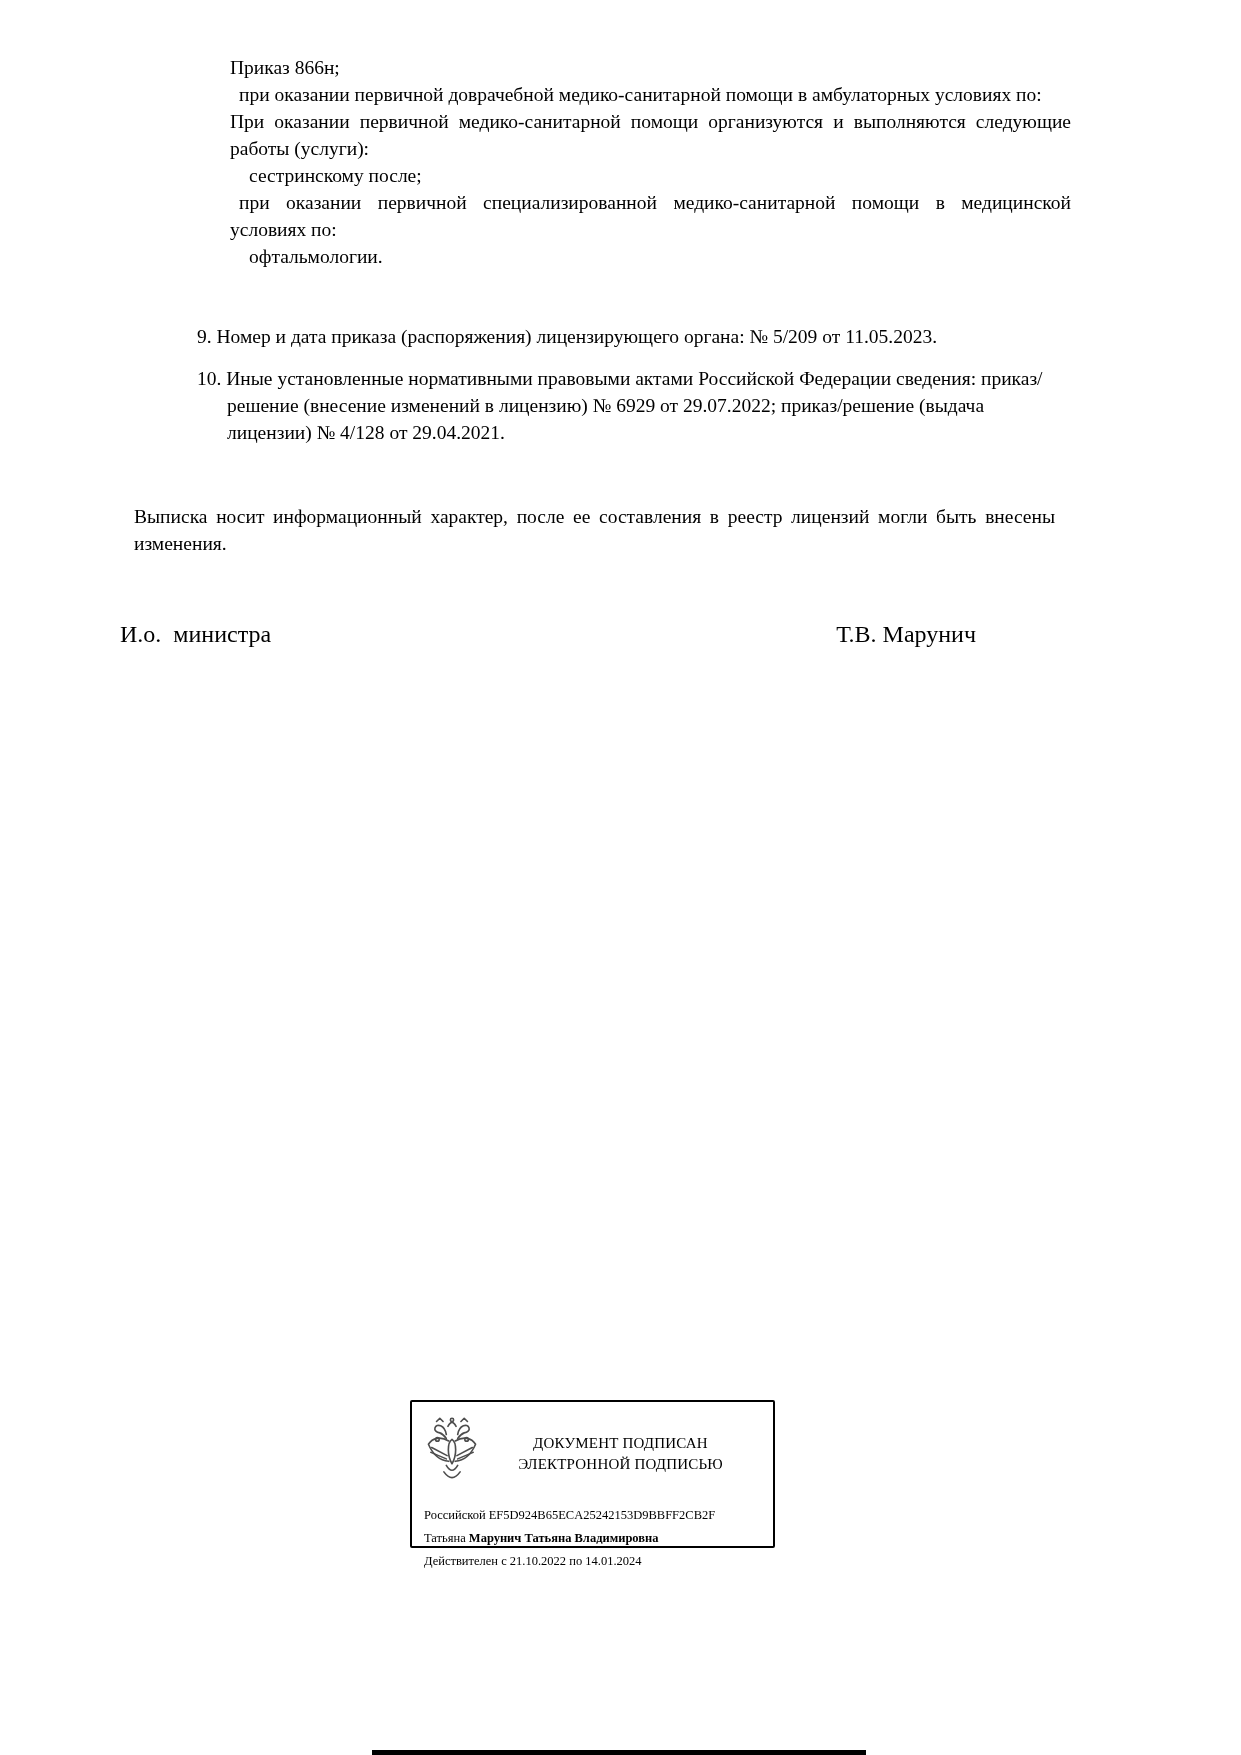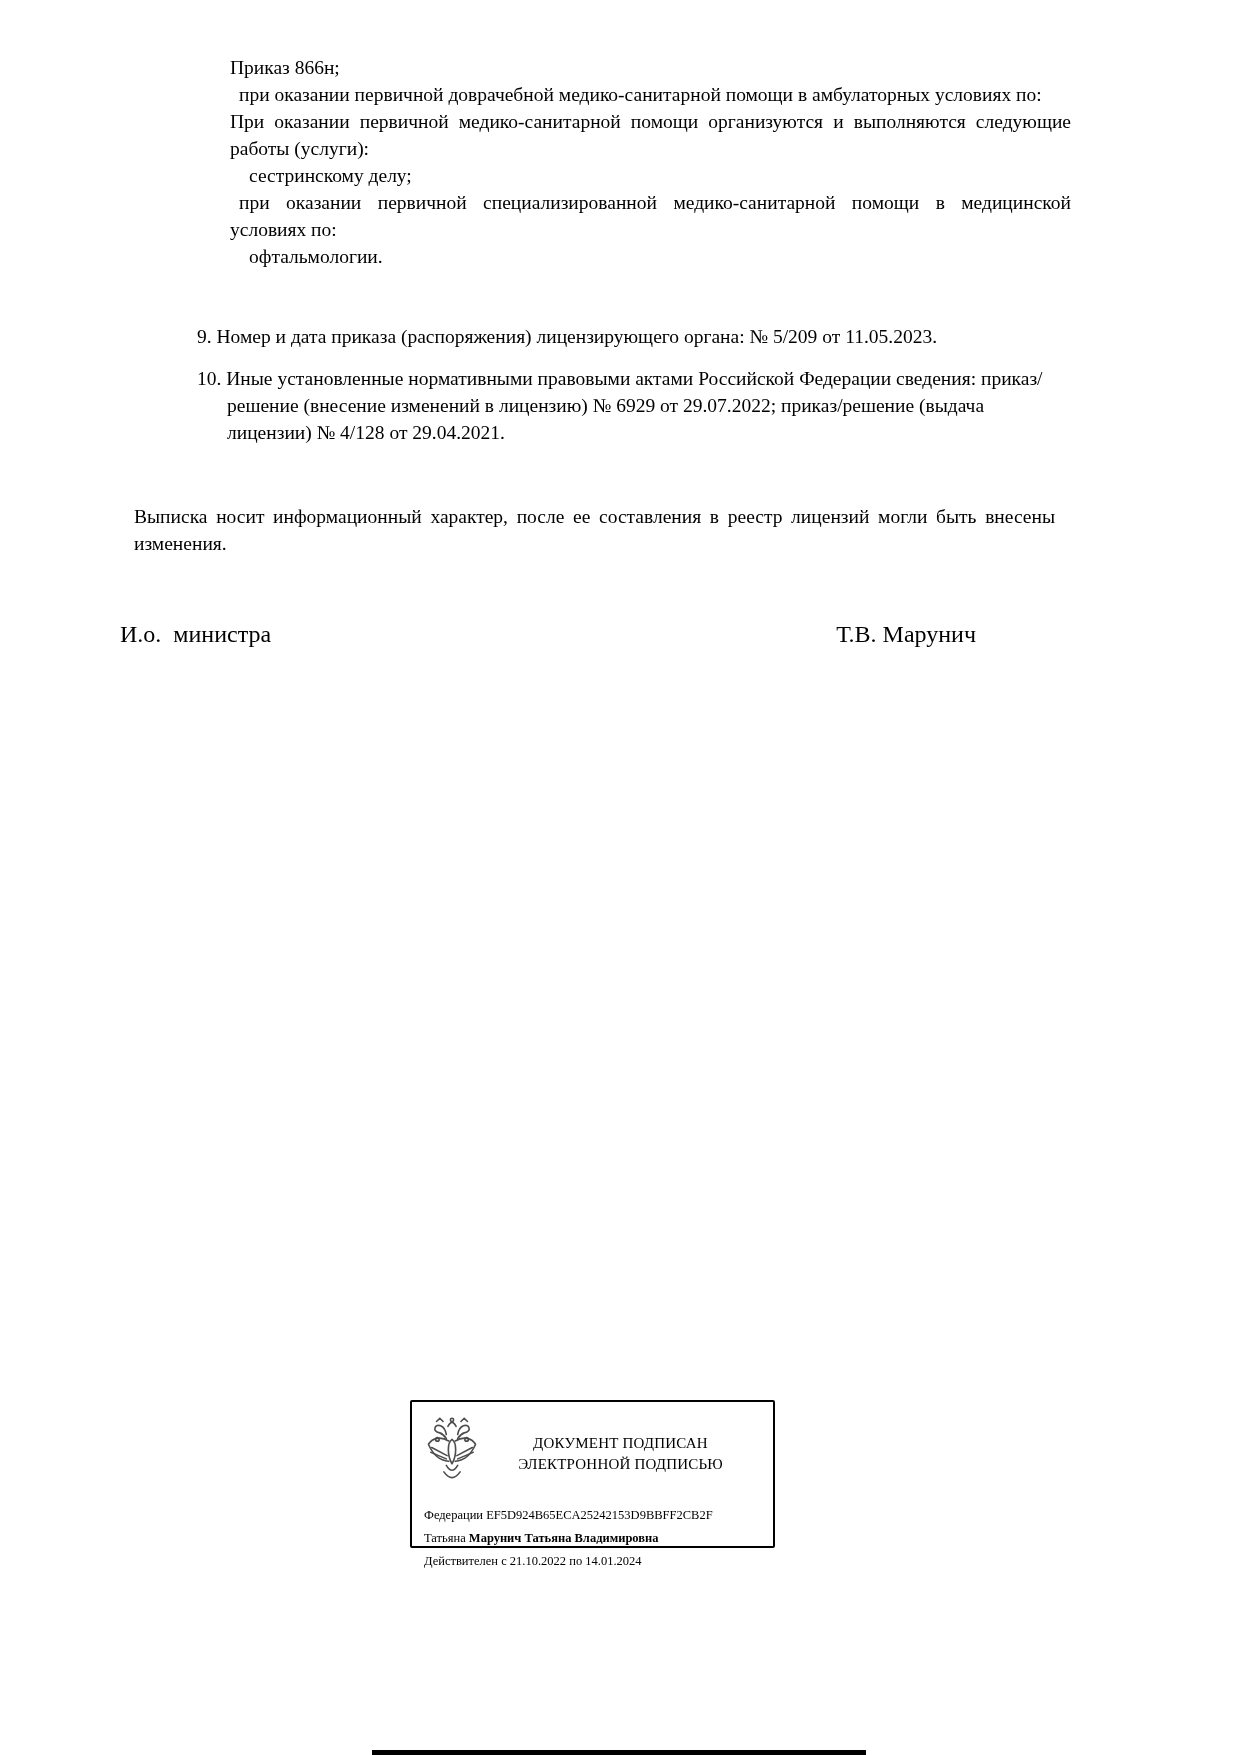--- a/index.html
+++ b/index.html
@@ -41,21 +41,21 @@
 </style>
 </head>
 <body>
 
 <main>
 
   <section class="abs doc-text top-block">
     <p>Приказ 866н;</p>
     <p class="just ind">при оказании первичной доврачебной медико-санитарной помощи в амбулаторных условиях по:</p>
     <p class="just">При оказании первичной медико-санитарной помощи организуются и выполняются следующие работы (услуги):</p>
-    <p class="sub">сестринскому делу;</p>
+    <p class="sub">сестринскому после;</p>
     <p class="just ind">при оказании первичной специализированной медико-санитарной помощи в медицинской условиях по:</p>
     <p class="sub">офтальмологии.</p>
   </section>
 
   <p class="abs doc-text item9">9. Номер и дата приказа (распоряжения) лицензирующего органа: № 5/209 от 11.05.2023.</p>
 
   <p class="abs doc-text item10">10. Иные установленные нормативными правовыми актами Российской Федерации сведения: приказ/решение (внесение изменений в лицензию) № 6929 от 29.07.2022; приказ/решение (выдача лицензии) № 4/128 от 29.04.2021.</p>
 
   <p class="abs doc-text note">Выписка носит информационный характер, после ее составления в реестр лицензий могли быть внесены изменения.</p>
 
@@ -89,21 +89,21 @@
           </g>
         </svg>
       </div>
       <div class="stamp-title">
         <div>ДОКУМЕНТ ПОДПИСАН</div>
         <div>ЭЛЕКТРОННОЙ ПОДПИСЬЮ</div>
       </div>
     </div>
     <div class="stamp-lines">
       <div>
-        <span>Федерации</span>
+        <span>Российской</span>
         <span>EF5D924B65ECA25242153D9BBFF2CB2F</span>
       </div>
       <div>
         <span>Татьяна</span>
         <span class="b">Марунич Татьяна Владимировна</span>
       </div>
       <div>
         <span>Действителен</span>
         <span>с 21.10.2022 по 14.01.2024</span>
       </div>

